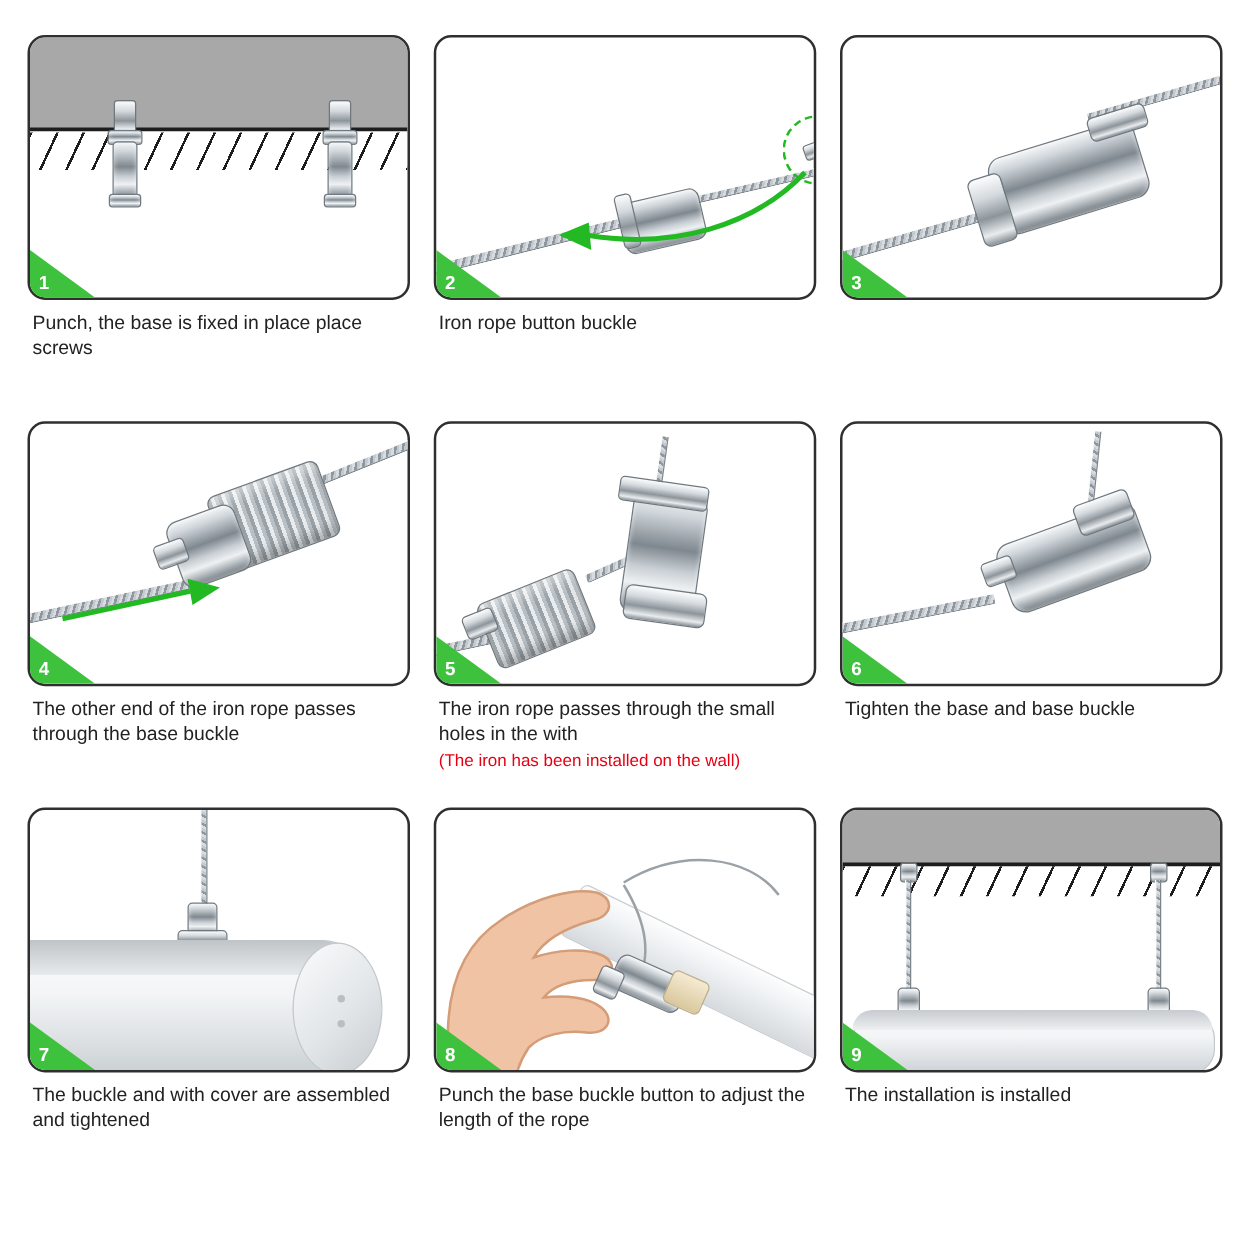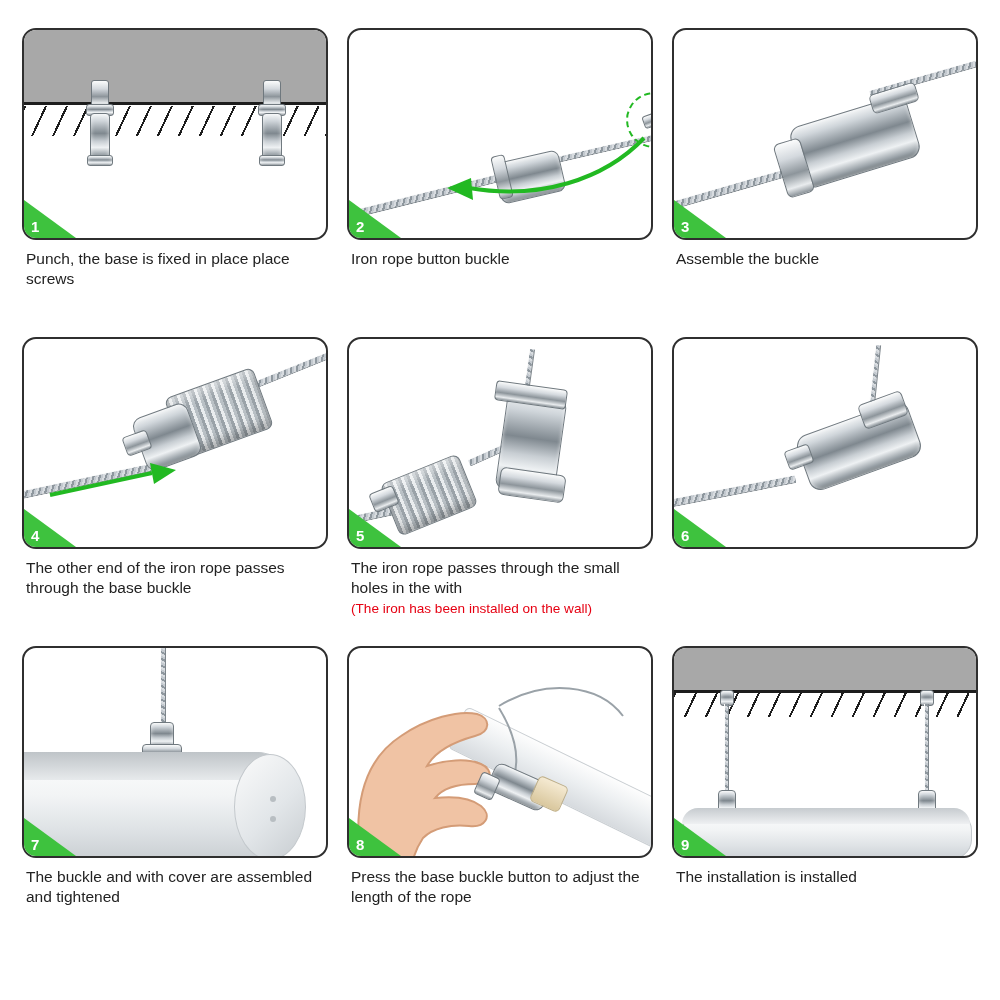--- a/index.html
+++ b/index.html
@@ -218,21 +218,20 @@
 
         <div class="chrome" style="left:120px; top:80px; width:120px; height:62px; border-radius:12px; transform: rotate(-17deg);"></div>
         <div class="chrome-cap" style="left:196px; top:58px; width:46px; height:18px; border-radius:5px; transform: rotate(-17deg);"></div>
         <div class="chrome-cap" style="left:106px; top:110px; width:26px; height:54px; border-radius:6px; transform: rotate(-17deg);"></div>
 
         <div class="badge">
           <div class="tri"></div>
           <div class="num">3</div>
         </div>
       </div>
-      <div class="caption">Assemble the buckle</div>
     </div>
 
     <div class="cell">
       <div class="panel">
         <div class="rope" style="left:-6px; top:152px; width:150px; height:7px; transform: rotate(-12deg); transform-origin:left center;"></div>
         <div class="rope" style="left:196px; top:56px; width:130px; height:6px; transform: rotate(-22deg); transform-origin:left center;"></div>
 
         <div class="thread" style="left:148px; top:42px; width:92px; height:62px; transform: rotate(-20deg);"></div>
         <div class="chrome" style="left:114px; top:70px; width:56px; height:54px; border-radius:10px; transform: rotate(-20deg);"></div>
         <div class="chrome-cap" style="left:100px; top:94px; width:24px; height:18px; border-radius:4px; transform: rotate(-20deg);"></div>
@@ -279,20 +278,21 @@
 
         <div class="chrome" style="left:126px; top:78px; width:116px; height:56px; border-radius:12px; transform: rotate(-20deg);"></div>
         <div class="chrome-cap" style="left:186px; top:58px; width:44px; height:24px; border-radius:5px; transform: rotate(-20deg);"></div>
         <div class="chrome-cap" style="left:112px; top:108px; width:24px; height:18px; border-radius:4px; transform: rotate(-20deg);"></div>
 
         <div class="badge">
           <div class="tri"></div>
           <div class="num">6</div>
         </div>
       </div>
+      <div class="caption">Tighten the base and base buckle</div>
     </div>
 
     <div class="cell">
       <div class="panel">
         <div class="rope-v" style="left:136px; top:0px; height:82px;"></div>
         <div class="chrome" style="left:126px; top:74px; width:22px; height:24px; border-radius:4px;"></div>
         <div class="chrome-cap" style="left:118px; top:96px; width:38px; height:12px; border-radius:4px;"></div>
 
         <div class="lamp-body" style="left:-30px; top:104px; width:290px; height:108px;"></div>
         <div style="position:absolute; left:-30px; top:104px; width:290px; height:28px; background:linear-gradient(180deg,#bfc4c8,#e7eaec); border-radius:28px 28px 0 0;"></div>
@@ -324,21 +324,21 @@
 
         <div class="chrome" style="left:140px; top:124px; width:58px; height:28px; border-radius:8px; transform: rotate(24deg);"></div>
         <div class="chrome-cap" style="left:128px; top:126px; width:18px; height:22px; border-radius:4px; transform: rotate(24deg);"></div>
         <div style="position:absolute; left:184px; top:132px; width:30px; height:26px; border-radius:5px; background:linear-gradient(180deg,#f5ead2,#d9c79d); border:1px solid #bfae85; transform: rotate(24deg);"></div>
 
         <div class="badge">
           <div class="tri"></div>
           <div class="num">8</div>
         </div>
       </div>
-      <div class="caption">Press the base buckle button to adjust the length of the rope</div>
+      <div class="caption">Punch the base buckle button to adjust the length of the rope</div>
     </div>
 
     <div class="cell">
       <div class="panel">
         <div class="ceiling" style="height:44px;"></div>
         <div class="ceiling-line" style="top:42px;"></div>
         <div class="hatch" style="top:45px; height:24px;"></div>
 
         <div class="chrome" style="left:46px; top:42px; width:12px; height:14px; border-radius:3px;"></div>
         <div class="chrome" style="left:246px; top:42px; width:12px; height:14px; border-radius:3px;"></div>

